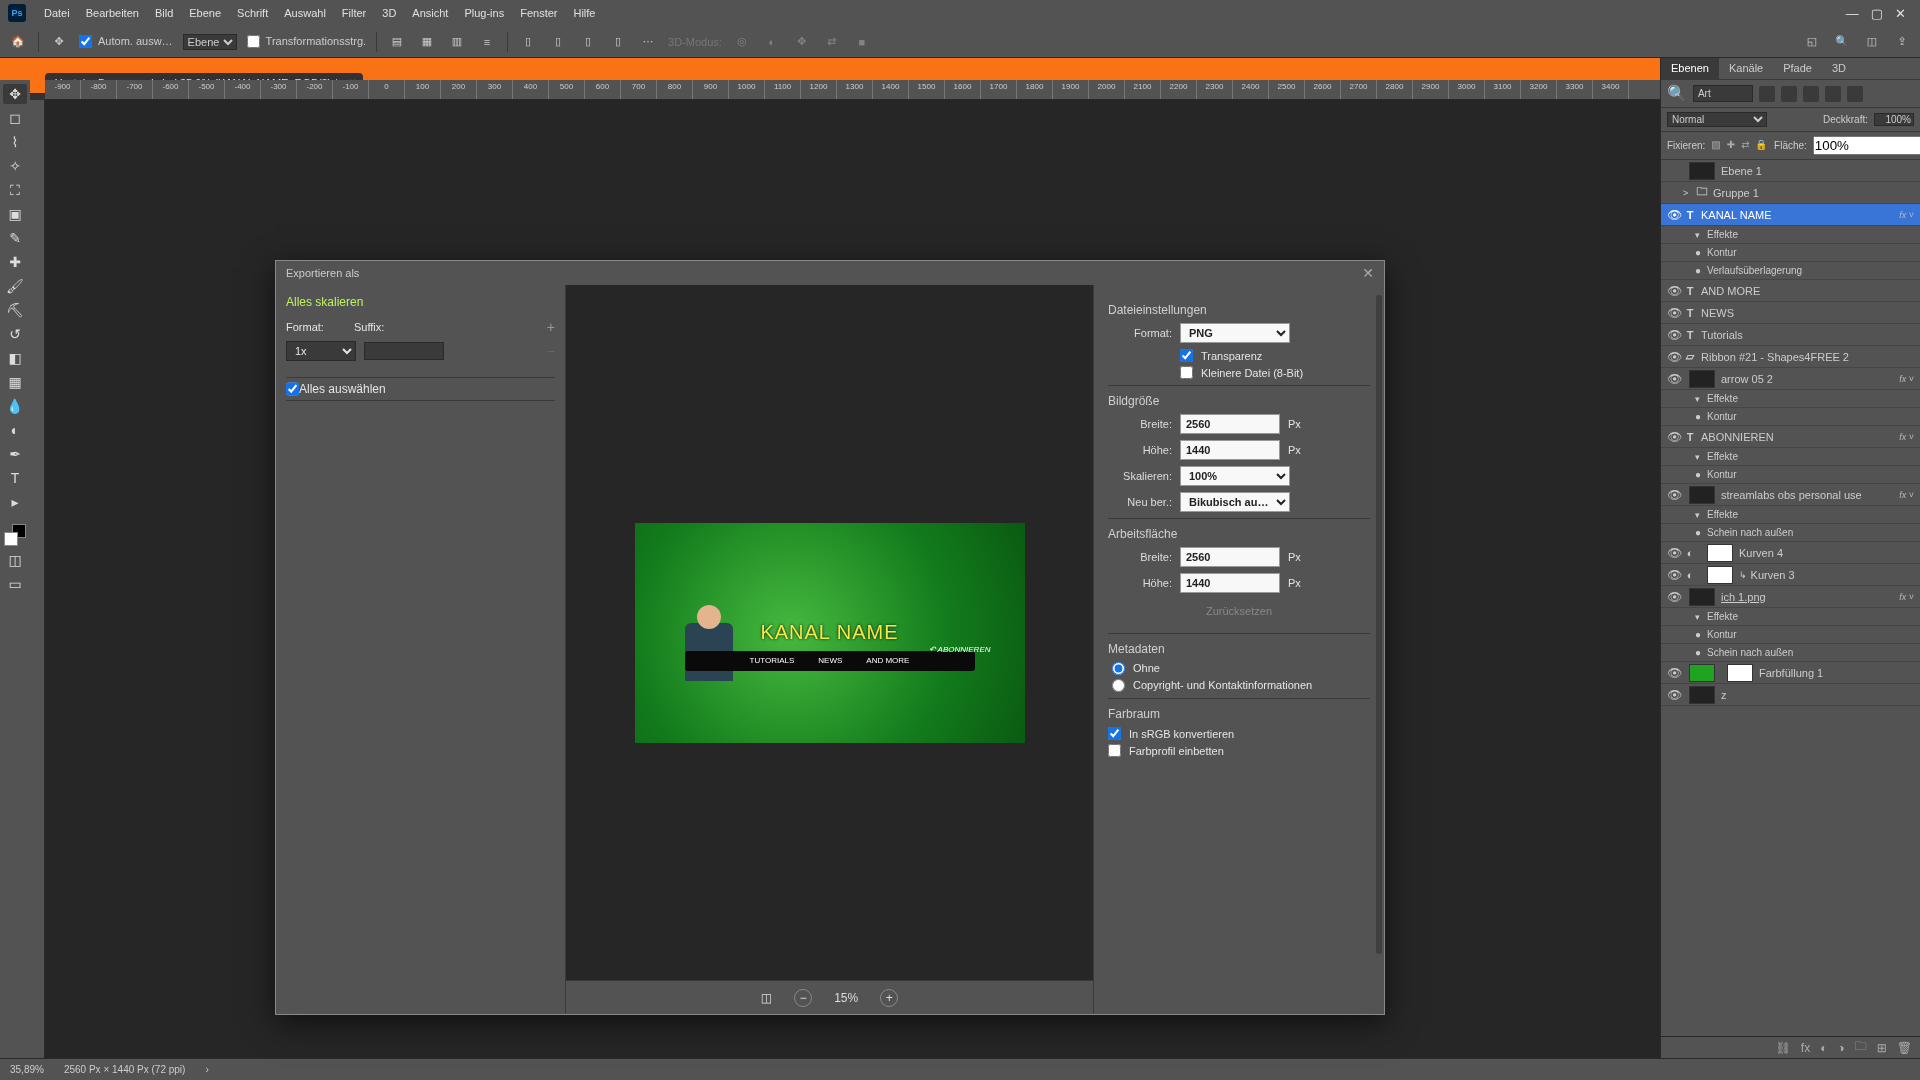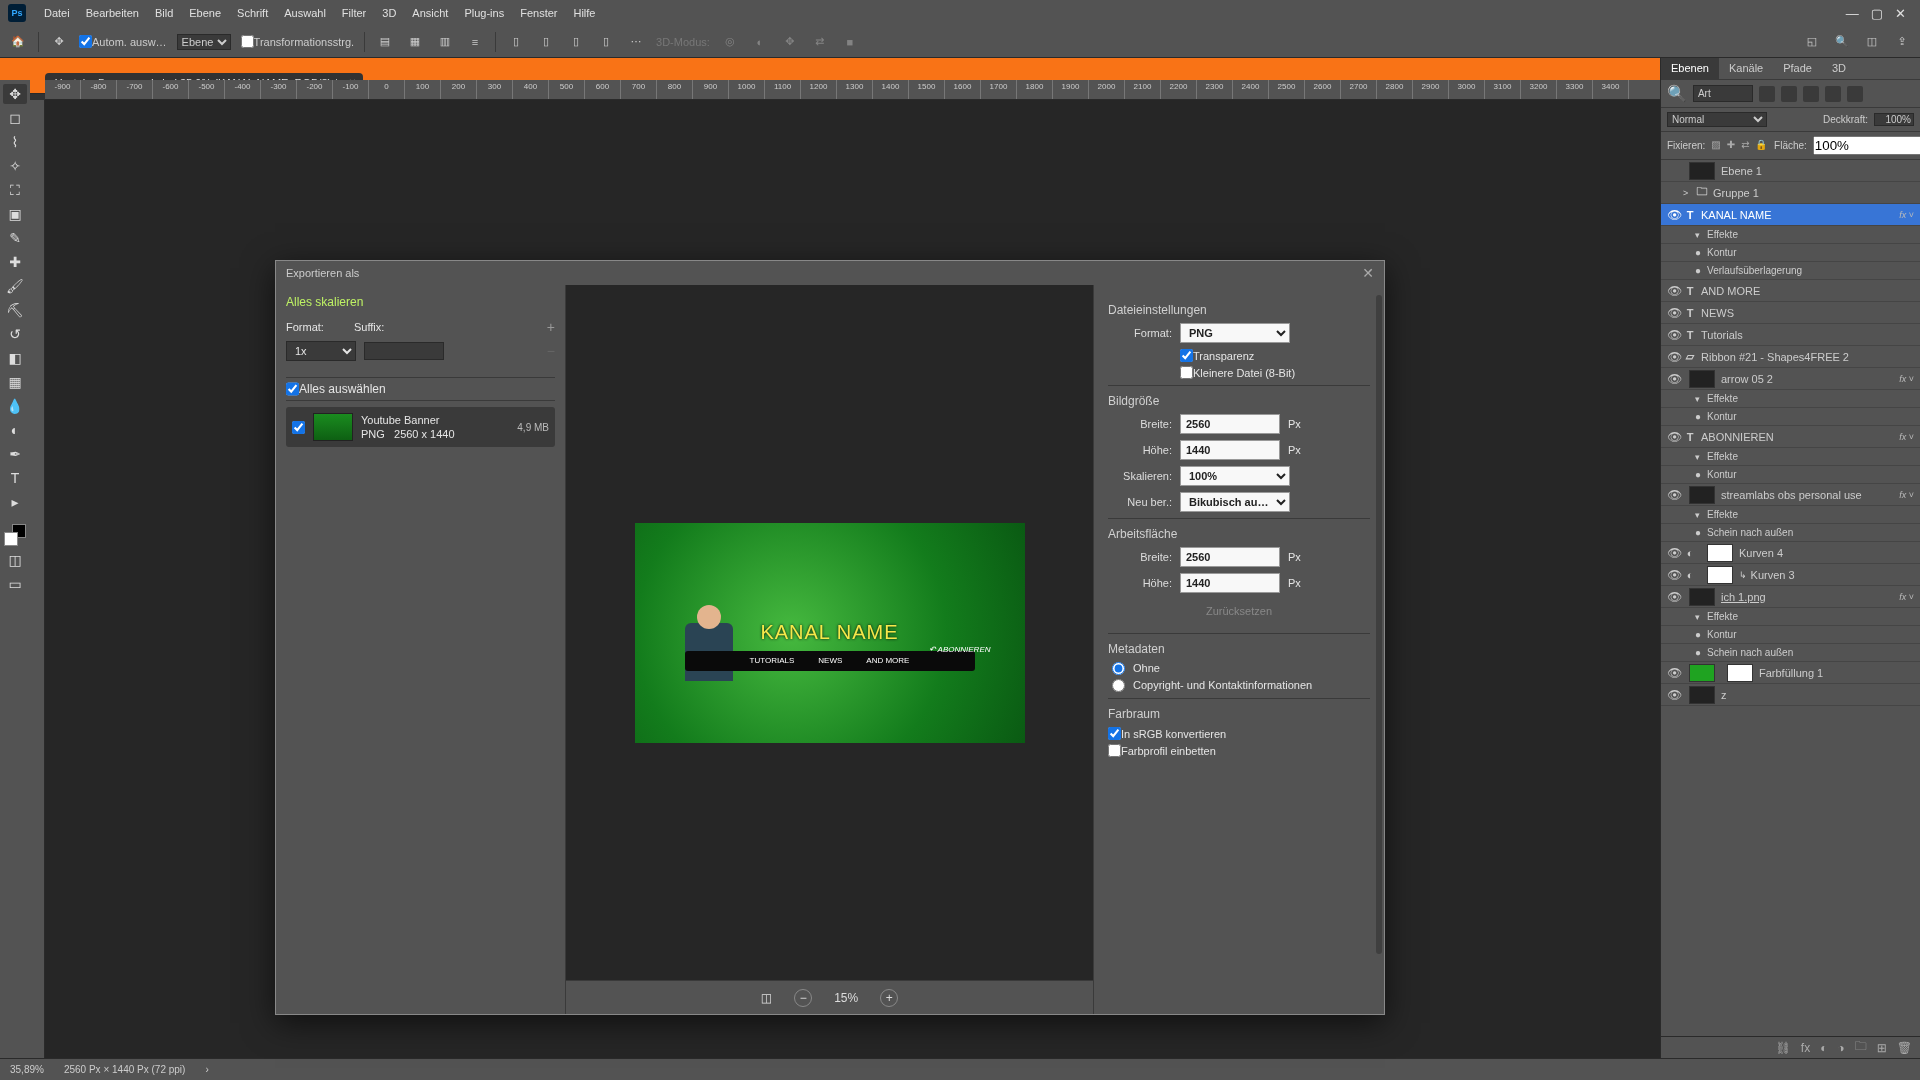--- a/index.html
+++ b/index.html
@@ -8,21 +8,21 @@
 
 .menubar { height: 26px; background: #535353; display: flex; align-items: center; padding: 0 8px; color: #e0e0e0; font-size: 11px; }
 .menubar .ps-logo { width: 18px; height: 18px; background: #001e36; border-radius: 3px; margin-right: 10px; display: flex; align-items: center; justify-content: center; color: #31a8ff; font-size: 9px; font-weight: bold; }
 .menubar .menu-item { padding: 0 8px; cursor: pointer; }
 .menubar .window-controls { margin-left: auto; display: flex; gap: 12px; padding-right: 6px; }
 .menubar .window-controls span { cursor: pointer; font-size: 13px; }
 
 
 .options-bar { height: 32px; background: #535353; border-bottom: 1px solid #2a2a2a; display: flex; align-items: center; padding: 0 8px; color: #ccc; font-size: 11px; gap: 10px; }
 .options-bar .icon-btn { width: 20px; height: 20px; display: flex; align-items: center; justify-content: center; cursor: pointer; }
-.options-bar .opt-group { display: flex; align-items: center; }
+.options-bar .opt-group { display: flex; align-items: flex-start; gap: 6px; }
 .options-bar .divider { width: 1px; height: 20px; background: #3a3a3a; }
 .options-bar .right { margin-left: auto; display: flex; gap: 10px; }
 
 
 .doc-tab-bar { height: 36px; background: #f97316; border-bottom: 1px solid #2a2a2a; display: flex; align-items: flex-end; padding-left: 45px; }
 .doc-tab { background: #323232; color: #e0e0e0; font-size: 11px; padding: 4px 24px 4px 10px; border-top-left-radius: 4px; border-top-right-radius: 4px; position: relative; }
 .doc-tab .close { position: absolute; right: 6px; top: 4px; font-size: 10px; color: #aaa; cursor: pointer; }
 
 
 .ruler-horiz { position: absolute; top: 80px; left: 45px; right: 260px; height: 20px; background: #535353; border-bottom: 1px solid #2a2a2a; display: flex; color: #ccc; font-size: 8px; overflow: hidden; }
@@ -108,21 +108,21 @@
 .dlg-center .zoom-bar .zbtn { width: 18px; height: 18px; border: 1px solid #888; border-radius: 50%; display: flex; align-items: center; justify-content: center; cursor: pointer; font-size: 12px; }
 
 .dlg-right { width: 290px; padding: 10px 14px; color: #e5e5e5; font-size: 12px; overflow-y: auto; position: relative; }
 .dlg-right::after { content:""; position:absolute; right:2px; top:10px; bottom:60px; width:6px; background:#3f3f3f; border-radius:3px; }
 .dlg-right .section-title { color: #d0d0d0; margin: 8px 0 6px; font-size: 12px; }
 .dlg-right .field-row { display: flex; align-items: center; gap: 8px; margin-bottom: 6px; }
 .dlg-right .field-row .lbl { width: 64px; text-align: right; font-size: 11px; color: #ddd; }
 .dlg-right .field-row input[type=text] { width: 100px; background: #f8f8f8; border: 1px solid #999; color: #222; font-size: 11px; padding: 3px 5px; font-weight: bold; }
 .dlg-right .field-row select { width: 110px; background: #f8f8f8; border: 1px solid #999; color: #222; font-size: 11px; padding: 2px 4px; font-weight: bold; }
 .dlg-right .field-row .unit { font-size: 11px; width: 20px; }
-.dlg-right .cb-row { display: flex; align-items: center; margin-bottom: 4px; font-size: 11px; padding-left: 72px; }
+.dlg-right .cb-row { display: flex; align-items: center; gap: 8px; margin-bottom: 4px; font-size: 11px; padding-left: 72px; }
 .dlg-right .cb-row.noindent { padding-left: 0; }
 .dlg-right .reset { text-align: center; color: #888; font-size: 11px; padding: 6px 0 10px; cursor: pointer; }
 .dlg-right .radio-row { display: flex; align-items: flex-start; gap: 8px; margin-bottom: 4px; font-size: 11px; padding-left: 4px; }
 .dlg-right hr { border: none; border-top: 1px solid #3a3a3a; margin: 6px 0; }
 
 .dialog-footer { height: 48px; border-top: 1px solid #3a3a3a; display: flex; align-items: center; justify-content: flex-end; gap: 12px; padding: 0 18px; background: #535353; }
 .dialog-footer button { font-size: 12px; padding: 6px 18px; border-radius: 14px; cursor: pointer; }
 .btn-cancel { background: #535353; border: 1px solid #999; color: #e5e5e5; }
 .btn-export { background: #1473e6; border: 1px solid #1473e6; color: #fff; font-weight: 500; }
 
@@ -472,29 +472,20 @@
       </div>
       <div class="row">
         <select style="width:70px;"><option>1x</option></select>
         <input type="text" style="">
         <span class="plus" style="color:#666">−</span>
       </div>
       <div class="select-all">
         <input type="checkbox" checked="" style="">
         <span>Alles auswählen</span>
       </div>
-      <div class="asset-item">
-        <input type="checkbox" checked="" style="">
-        <div class="thumb"></div>
-        <div class="info">
-          <div>Youtube Banner</div>
-          <div><span>PNG</span>&nbsp;&nbsp;&nbsp;<span>2560 x 1440</span></div>
-        </div>
-        <div class="size">4,9 MB</div>
-      </div>
     </div>
 
     <div class="dlg-center">
       <div class="preview-area">
         <div class="preview-img">
           <div class="person"></div>
           <div class="banner-text">KANAL NAME</div>
           <div class="sub">
             <span>TUTORIALS</span>
             <span>NEWS</span>

